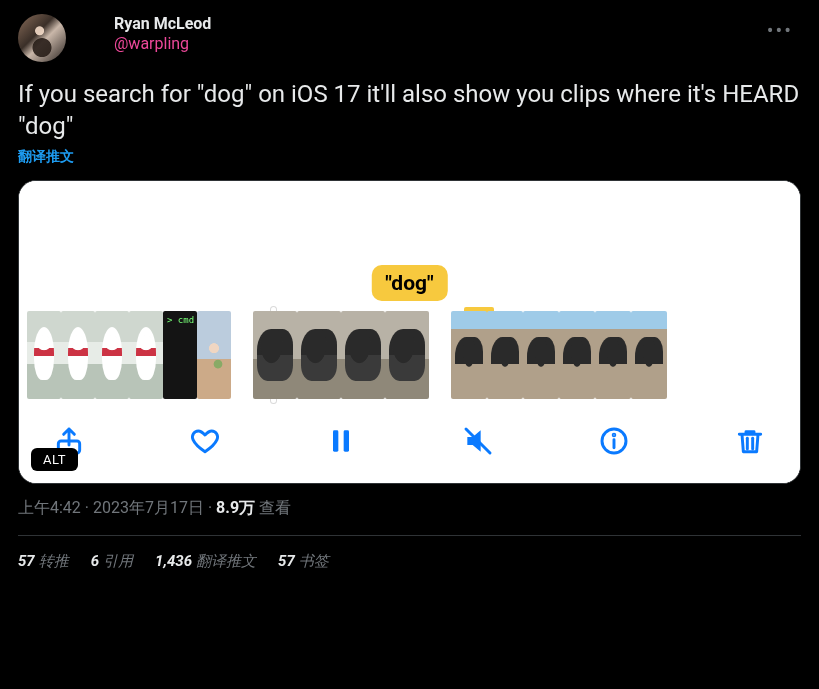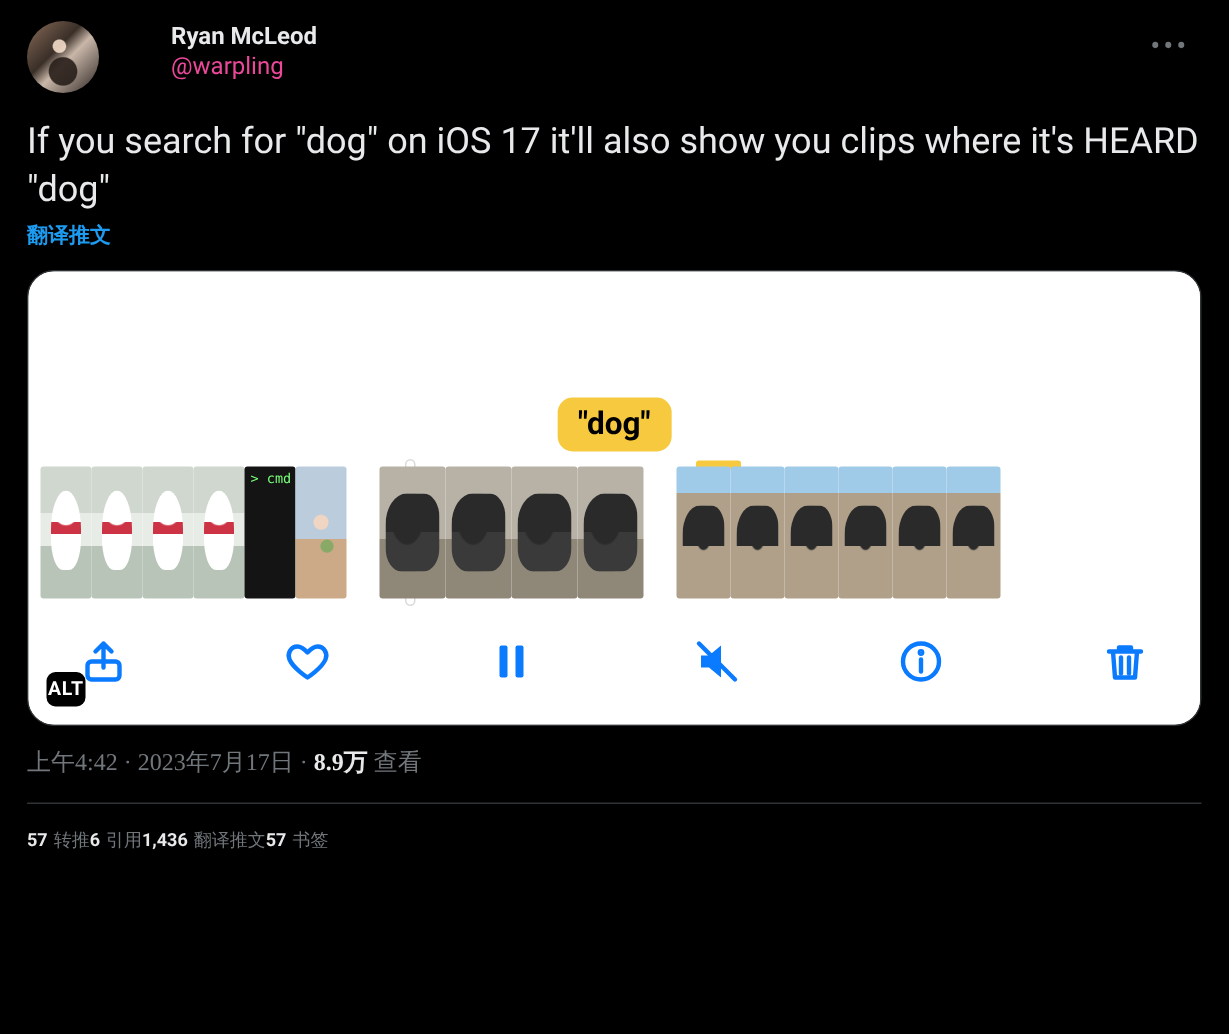--- a/index.html
+++ b/index.html
@@ -30,25 +30,25 @@
   .clipA .frame:nth-child(6)::after{background:radial-gradient(circle at 50% 40%, #f0d6c2 0 14%, transparent 16%), radial-gradient(circle at 70% 70%, #8a6 0 10%, transparent 12%);}
   .clipB { position:relative; }
   .clipB .frame { background: linear-gradient(#b8b2a6 0 55%, #8f8879 55% 100%); width:44px;}
   .clipB .frame::after{content:"";position:absolute;inset:auto;left:10%;top:20%;width:80%;height:60%;background:radial-gradient(ellipse at 40% 30%, #2a2a2a 0 35%, transparent 37%), linear-gradient(#2a2a2a 0 50%, #3a3a3a 50% 100%);border-radius:40% 30% 30% 30%;}
   .playhead{position:absolute;left:18px;top:-4px;bottom:-4px;width:5px;background:#fff;border-radius:3px;box-shadow:0 0 0 1px rgba(0,0,0,.15);}
   .clipC .frame { background: linear-gradient(#9fcbe8 0 20%, #b0a08a 20% 100%); width:36px;}
   .clipC .frame::after{content:"";position:absolute;left:10%;top:30%;width:80%;height:55%;background:radial-gradient(ellipse at 50% 30%, #2a2a2a 0 30%, transparent 32%), linear-gradient(#2a2a2a 0 55%, transparent 55%);border-radius:40% 30% 20% 20%;}
   .toolbar { display:flex; justify-content:space-between; align-items:center; padding:18px 32px 24px; background:#fff;}
   .tb-btn { color:#0a7aff; cursor:pointer; display:flex; align-items:center; justify-content:center; width:36px; height:36px;}
   .tb-btn svg { width:32px; height:32px; stroke:#0a7aff; fill:none; stroke-width:2.2; stroke-linecap:round; stroke-linejoin:round;}
-  .alt { position:absolute; left:12px; bottom:12px; background:#000; color:#fff; font-weight:700; font-size:13px; padding:4px 1px; border-radius:6px; letter-spacing:.5px;}
-  .meta { margin-top: 14px; color:#71767b; font-size:16px;font-family:Liberation Serif, serif;}
+  .alt { position:absolute; left:12px; bottom:12px; background:#000; color:#fff; font-weight:400; font-size:13px; padding:4px 12px; border-radius:6px; letter-spacing:.5px;}
+  .meta { margin-top: 14px; color:#71767b; font-size:16px;}
   .meta b { color:#e7e9ea; font-weight:700;}
   .divider { border:none; border-top:1px solid #2f3336; margin:16px 0 0;}
-  .stats { display:flex; padding:16px 0 0; font-size:12px; color:#71767b;}
+  .stats { display:flex; gap:22px; padding:16px 0 0; font-size:15px; color:#71767b;font-style:italic;}
   .stats span b { color:#e7e9ea; font-weight:700; margin-right:4px;}
   .stats span { cursor:pointer;}
 </style>
 </head>
 <body>
 
 <div class="tweet">
   <div class="head">
     <div class="avatar"></div>
     <div class="who">

